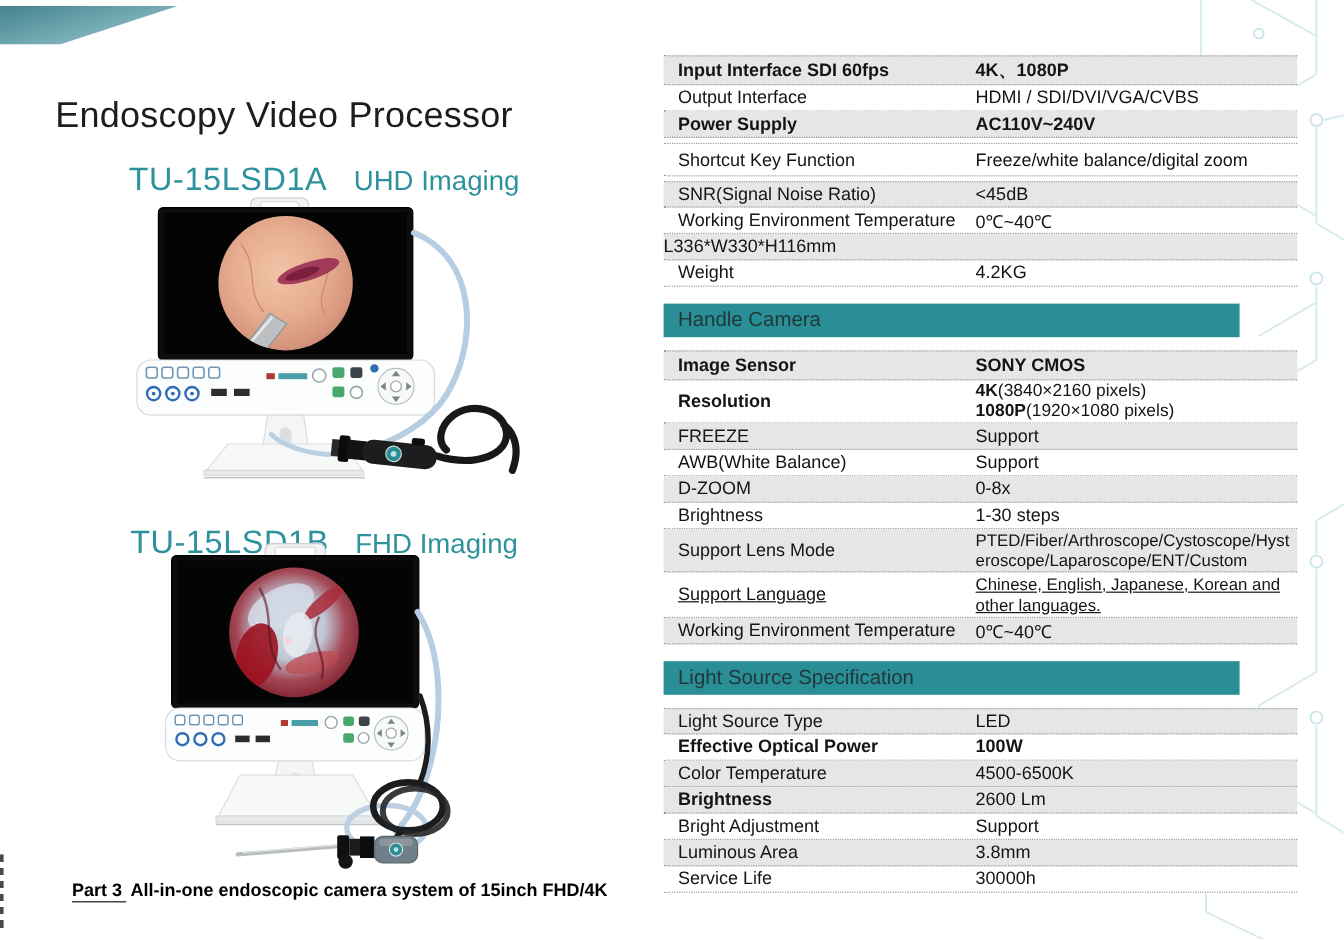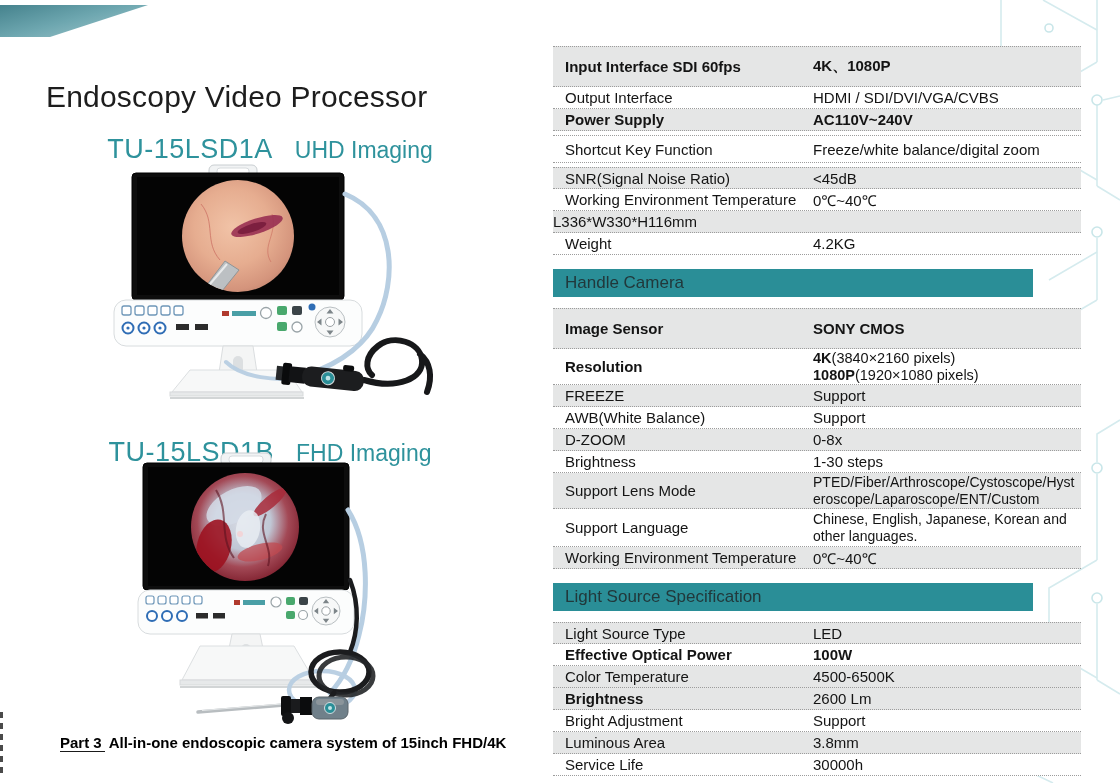--- a/index.html
+++ b/index.html
@@ -28,21 +28,21 @@
   .cap-part{border-bottom:1.5px solid #1a1a1a; padding-right:3px; margin-right:4px;}
 
   
   .right-col{position:absolute; left:553px; top:0; width:531px;}
   .table{width:528px; background:#fff;}
   .t1{margin-top:46px;}
   .row{display:flex; align-items:center; height:22px; font-size:15px; color:#141414;
        border-bottom:1px dotted #9c9c9c; box-sizing:border-box;}
   .rt{border-top:1px dotted #9c9c9c;}
   .shade{background:#e5e6e6;}
-  .h24{height:41px;} .h28{height:28px;} .h36{height:36px;} .h38{height:38px;}
+  .h24{height:25px;} .h28{height:28px;} .h36{height:36px;} .h38{height:38px;text-decoration:underline;}
   .sp{margin:4px 0;}
   .bl .lbl{font-weight:bold;} .bv .val{font-weight:bold;}
   .lbl{width:248px; padding-left:12px; flex:none;}
   .val{flex:1; padding-right:2px;}
   .wrap .val{font-size:14px; line-height:16.5px;}
   .breakall .val{word-break:break-all;}
   .vline{display:block; font-size:14.5px; line-height:17px;}
   .section-bar{width:480px; height:28px; background:#2a8e97; color:#21383b;
     display:flex; align-items:center; padding-left:12px; box-sizing:border-box;
     font-size:17px; margin:14px 0 11px 0;}

